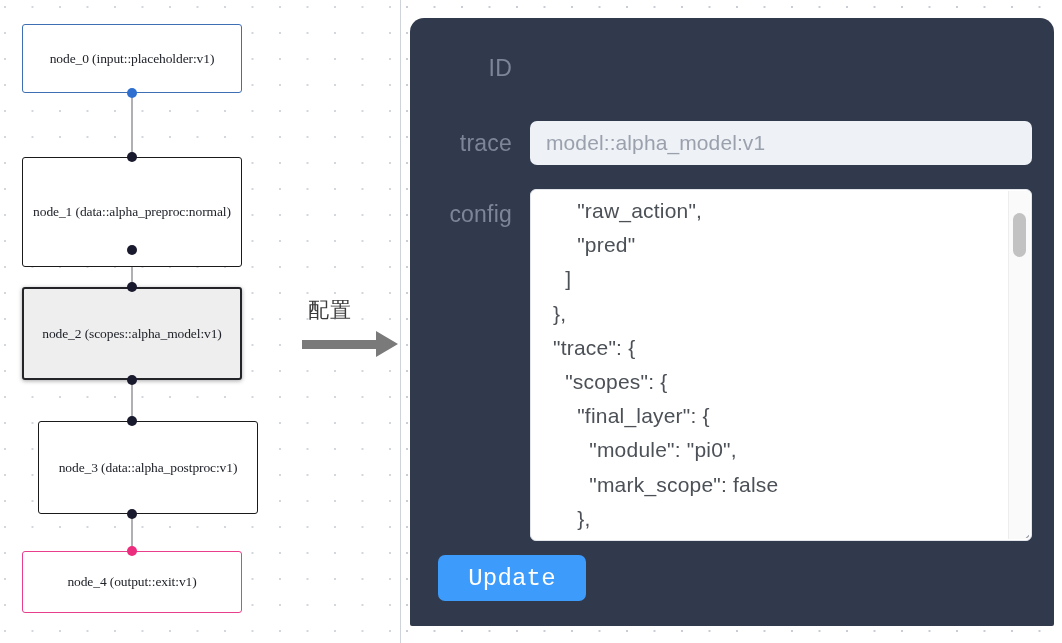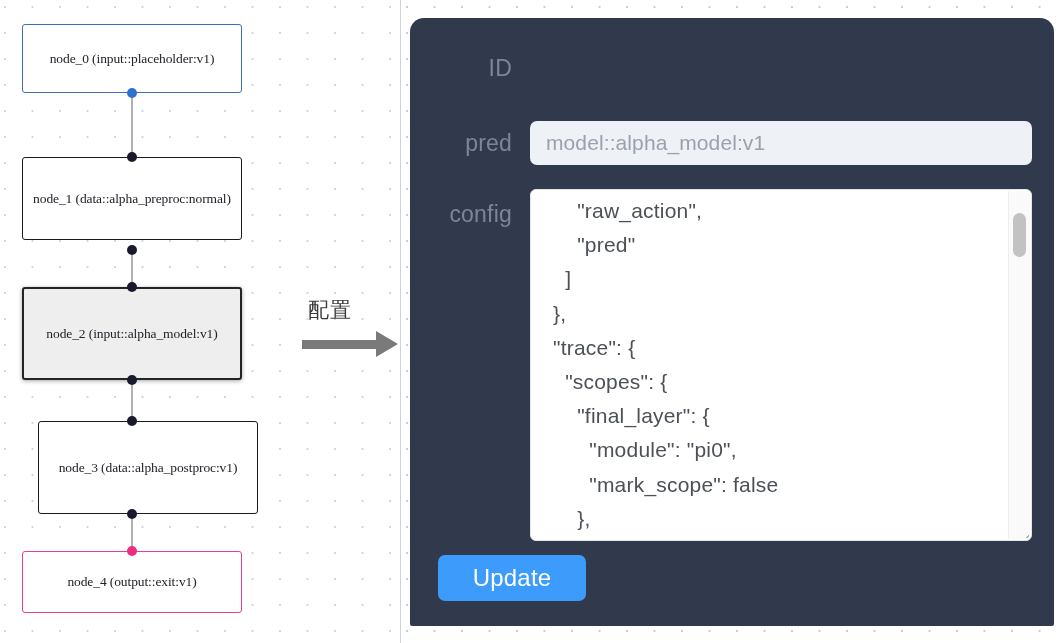--- a/index.html
+++ b/index.html
@@ -232,21 +232,21 @@
   .update-row { margin-top: 14px; }
   .update-button {
     margin-left: 18px;
     width: 148px;
     height: 46px;
     background: #3d9bfb;
     color: #ffffff;
     border: none;
     border-radius: 7px;
     font-size: 24px;
-    font-family: Liberation Sans, sans-serif;
+    font-family: Liberation Mono, monospace;
     letter-spacing: 0.2px;
     cursor: pointer;
     display: flex;
     align-items: center;
     justify-content: center;
   }
 </style>
 </head>
 <body>
 
@@ -258,30 +258,30 @@
     <div class="edge" style="left:131px; top:250px; height:37px;"></div>
     <div class="edge" style="left:131px; top:380px; height:41px;"></div>
     <div class="edge" style="left:131px; top:514px; height:37px;"></div>
 
     <div class="node node-input" style="left:22px; top:24px; width:220px; height:69px;">
       <div class="node-text">node_0
 (input::placeholder:v1)</div>
     </div>
     <div class="handle handle-blue" style="left:132px; top:93px;"></div>
 
-    <div class="node node-default" style="left:22px; top:157px; width:220px; height:83px;">
+    <div class="node node-default" style="left:22px; top:157px; width:220px; height:110px;">
       <div class="node-text">node_1
 (data::alpha_preproc:normal)</div>
     </div>
     <div class="handle" style="left:132px; top:157px;"></div>
     <div class="handle" style="left:132px; top:250px;"></div>
 
     <div class="node node-selected" style="left:22px; top:287px; width:220px; height:93px;">
       <div class="node-text">node_2
-(input::alpha_model:v1)</div>
+(scopes::alpha_model:v1)</div>
     </div>
     <div class="handle" style="left:132px; top:287px;"></div>
     <div class="handle" style="left:132px; top:380px;"></div>
 
     <div class="node node-default" style="left:22px; top:421px; width:220px; height:93px;margin-left:16px;">
       <div class="node-text">node_3
 (data::alpha_postproc:v1)</div>
     </div>
     <div class="handle" style="left:132px; top:421px;"></div>
     <div class="handle" style="left:132px; top:514px;"></div>
@@ -303,21 +303,21 @@
     <div class="left-rule"></div>
   </div>
 
   <div class="inspector">
 
     <div class="field-row id-row">
       <div class="field-label">ID</div>
     </div>
 
     <div class="field-row type-row">
-      <div class="field-label">pred</div>
+      <div class="field-label">trace</div>
       <div class="text-input" placeholder="model::alpha_model:v1">model::alpha_model:v1</div>
     </div>
 
     <div class="field-row config-row">
       <div class="field-label config-label">config</div>
       <div class="config-area-wrap">
         <div class="config-area">
           <pre class="config-text">      "raw_action",
       "pred"
     ]

